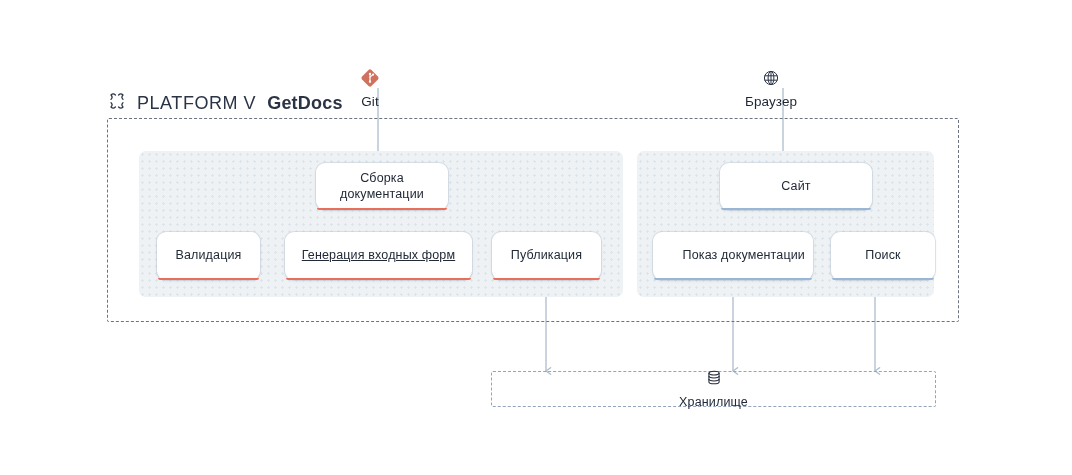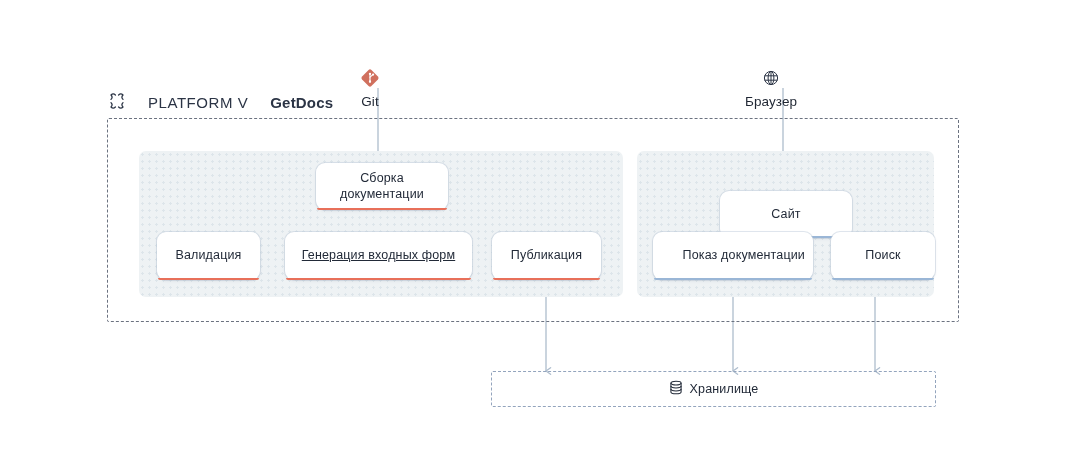--- a/index.html
+++ b/index.html
@@ -40,22 +40,22 @@
     align-items: center;
     justify-content: center;
     width: 20px; height: 20px;
     flex: 0 0 20px;
   }
 
   
   .platform-label {
     display: flex;
     align-items: center;
-    gap: 22px;
-    font-size: 15px;
+    gap: 11px;
+    font-size: 18px;
     color: #2b3445;
     letter-spacing: .55px;
     white-space: nowrap;
   }
   .platform-label .name {
     font-weight: 700;
     letter-spacing: .2px;
   }
 
   
@@ -106,20 +106,21 @@
 
   
   .storage {
     display: flex;
     align-items: center;
     justify-content: center;
     gap: 7px;
     font-size: 12.5px;
     color: #222a38;
     letter-spacing: .15px;
+    flex-direction: column;
   }
 
   
   #wires { position: absolute; left:0; top:0; }
 </style>
 </head>
 <body>
 
 <div id="stage">
 
@@ -211,21 +212,21 @@
   <div class="abs node accent-orange" style="left:285px; top:232px; width:187px; height:48px;text-decoration:underline;">
     <span>Генерация входных форм</span>
   </div>
 
   <div class="abs node accent-orange" style="left:492px; top:232px; width:109px; height:48px;">
     <span>Публикация</span>
   </div>
 
   <div class="abs panel" style="left:637px; top:151px; width:297px; height:146px;"></div>
 
-  <div class="abs node accent-blue" style="left:720px; top:163px; width:132px; height:47px;margin-top:28px;">
+  <div class="abs node accent-blue" style="left:720px; top:163px; width:152px; height:47px;">
     <span>Сайт</span>
   </div>
 
   <div class="abs node accent-blue" style="left:653px; top:232px; width:160px; height:48px;justify-content:flex-end;">
     <span>Показ документации</span>
   </div>
 
   <div class="abs node accent-blue" style="left:831px; top:232px; width:104px; height:48px;">
     <span>Поиск</span>
   </div>

